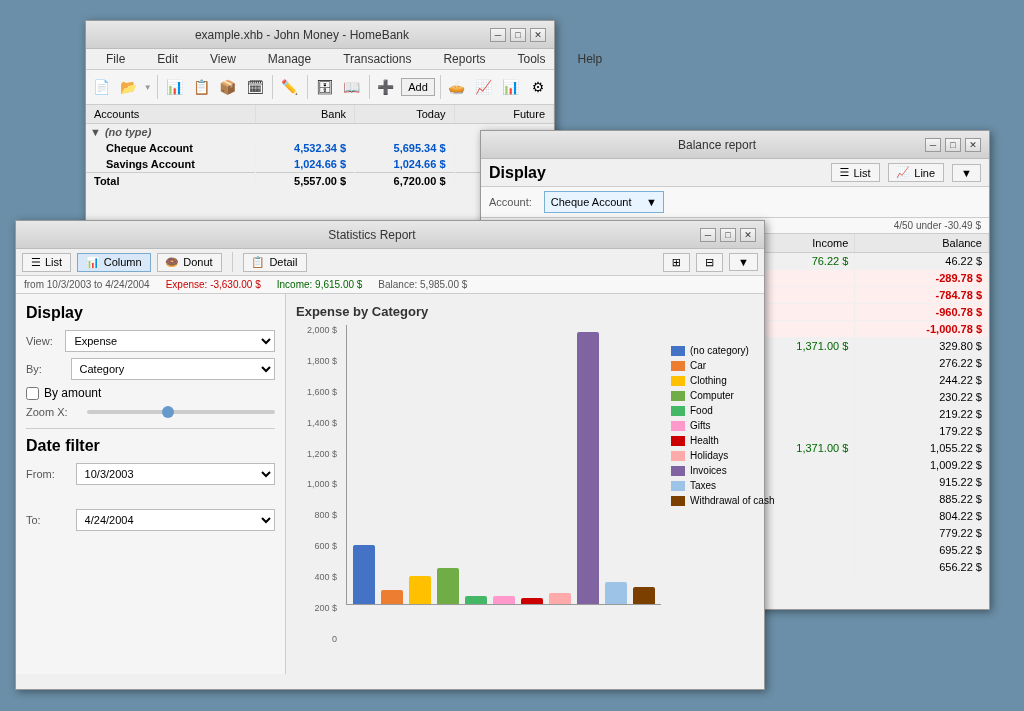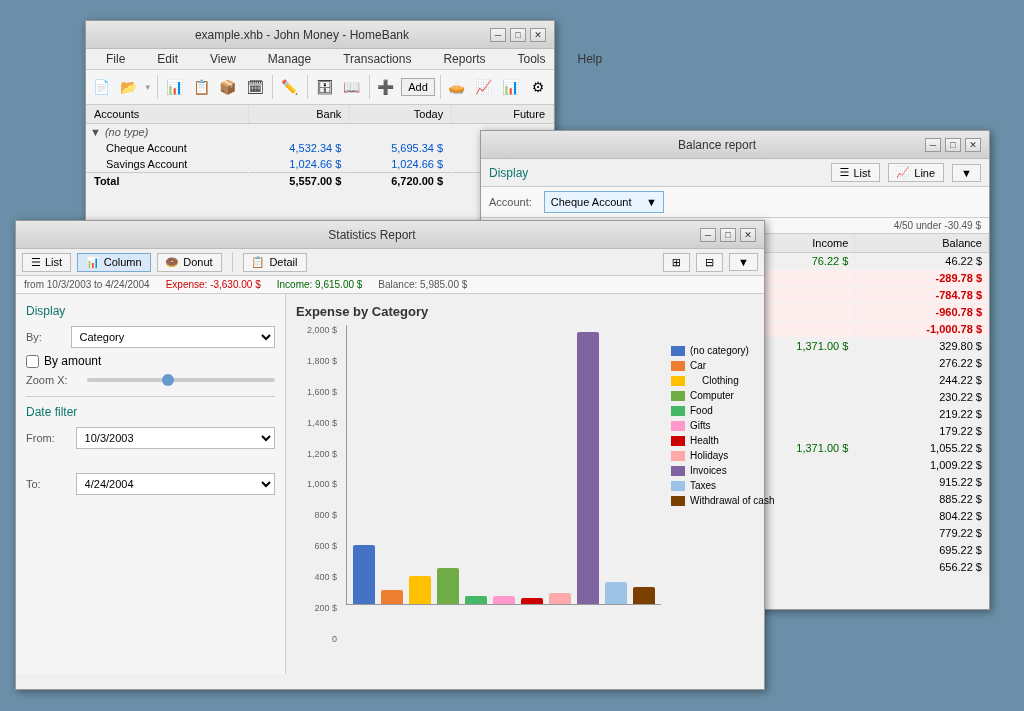--- a/index.html
+++ b/index.html
@@ -110,20 +110,21 @@
       font-weight: normal;
       font-size: 11px;
       text-align: right;
     }
     .accounts-table th:first-child { text-align: left; }
     .accounts-table td {
       padding: 2px 8px;
       font-size: 11px;
       border-right: 1px solid #eee;
       text-align: right;
+      font-weight: bold;
     }
     .accounts-table td:first-child { text-align: left; }
     .accounts-table tr.group-header td { font-style: italic; color: #555; padding-left: 4px; }
     .accounts-table tr.account-row td { }
     .accounts-table tr.total-row td { font-weight: bold; border-top: 1px solid #ccc; color: #000; }
     .blue-text { color: #0055cc; }
     .triangle { display: inline-block; margin-right: 4px; color: #555; }
 
     
     #balance-window {
@@ -252,23 +253,23 @@
       font-size: 11px;
       height: 22px;
     }
     .checkbox-row {
       display: flex;
       align-items: center;
       gap: 5px;
       margin: 6px 0;
     }
     .section-title {
-      font-size: 12px;
-      font-weight: normal;
-      color: #0f766e;
+      font-size: 16px;
+      font-weight: bold;
+      color: #000000;
       margin-bottom: 8px;
       display: block;
     }
     .zoom-row {
       display: flex;
       align-items: center;
       gap: 6px;
     }
     .slider {
       flex: 1;
@@ -605,20 +606,26 @@
     <span>from 10/3/2003 to 4/24/2004</span>
     <span class="red">Expense: -3,630.00 $</span>
     <span class="green">Income: 9,615.00 $</span>
     <span>Balance: 5,985.00 $</span>
   </div>
   <div class="stats-content">
 
     <div class="stats-sidebar">
       <span class="section-title">Display</span>
       <div class="form-group">
+        <div style="display:flex;align-items:center;gap:6px;margin-bottom:6px">
+          <span class="form-label" style="margin:0;width:40px">View:</span>
+          <select class="form-select">
+            <option>Expense</option>
+          </select>
+        </div>
         <div style="display:flex;align-items:center;gap:12px;margin-bottom:6px">
           <span class="form-label" style="margin:0;width:40px">By:</span>
           <select class="form-select">
             <option>Category</option>
           </select>
         </div>
         <div class="checkbox-row">
           <input type="checkbox" style="">
           <span>By amount</span>
         </div>
@@ -703,21 +710,21 @@
 
         <div class="chart-legend" id="chart-legend">
         <div style="display: flex; align-items: center; gap: 5px; font-size: 10px;">
               <div style="width: 14px; height: 10px; background-color: rgb(68, 114, 196); flex-shrink: 0;"></div>
               <span>(no category)</span>
             </div>
             <div style="display: flex; align-items: flex-end; gap: 5px; font-size: 10px;">
               <div style="width: 14px; height: 10px; background-color: rgb(237, 125, 49); flex-shrink: 0;"></div>
               <span>Car</span>
             </div>
-            <div style="display: flex; align-items: center; gap: 17px; font-size: 10px;">
+            <div style="display: flex; align-items: center; gap: 5px; font-size: 10px;">
               <div style="width: 14px; height: 10px; background-color: rgb(255, 192, 0); flex-shrink: 0;"></div>
               <span>Clothing</span>
             </div>
             <div style="display: flex; align-items: center; gap: 5px; font-size: 10px;">
               <div style="width: 14px; height: 10px; background-color: rgb(112, 173, 71); flex-shrink: 0;"></div>
               <span>Computer</span>
             </div>
             <div style="display: flex; align-items: center; gap: 5px; font-size: 10px;">
               <div style="width: 14px; height: 10px; background-color: rgb(68, 184, 102); flex-shrink: 0;"></div>
               <span>Food</span>

